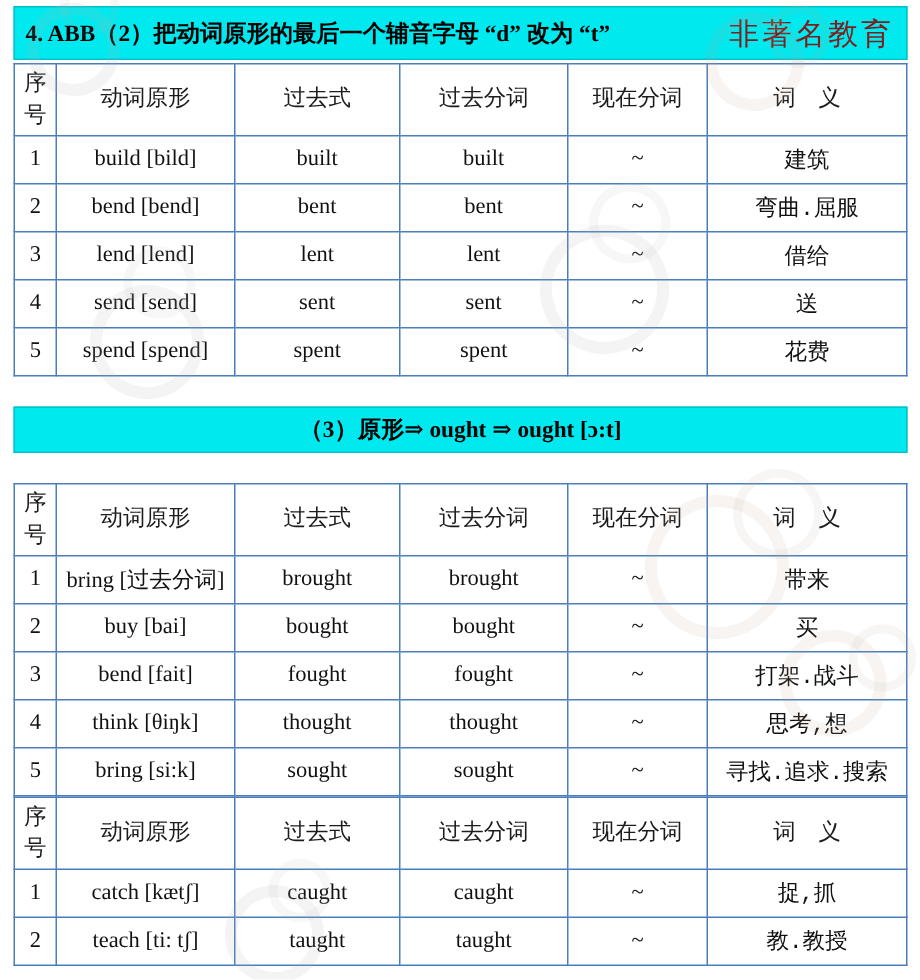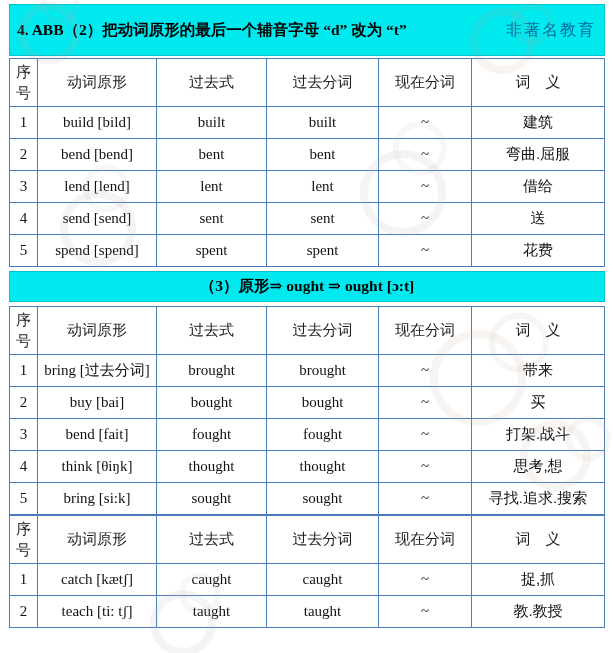--- a/index.html
+++ b/index.html
@@ -15,51 +15,51 @@
   .page {
     position: relative;
     width: 613px;
     height: 653px;
     padding: 4px 0 0 9px;
     box-sizing: border-box;
   }
   
   .title-bar {
     width: 596px;
-    height: 52px;
+    height: 36px;
     background: #00e9ef;
     border: 1px solid #00c2ca;
     box-sizing: border-box;
     display: flex;
     align-items: center;
     justify-content: space-between;
     padding: 0 8px 0 7px;
     margin-bottom: 2px;
   }
   .title-text {
     font-family: "Liberation Serif", "DejaVu Serif", serif;
     font-weight: bold;
     font-size: 15.5px;
     color: #000000;
     white-space: nowrap;
   }
   .brand-text {
-    font-size: 16px;
-    color: #0369a1;
+    font-size: 20px;
+    color: #7f1d1d;
     letter-spacing: 2px;
     white-space: nowrap;
   }
   
   .band {
     width: 596px;
     height: 31px;
     background: #00e9ef;
     border: 1px solid #00c2ca;
     box-sizing: border-box;
-    margin: 4px 0;
+    margin: 20px 0;
     display: flex;
     align-items: center;
     justify-content: center;
     font-family: "Liberation Serif", "DejaVu Serif", serif;
     font-weight: bold;
     font-size: 15.5px;
     color: #000000;
   }
   
   table.verbs {
@@ -85,21 +85,21 @@
   table.verbs td {
     height: 31px;
     font-size: 15px;
     color: #111111;
   }
   td.c0, td.c1, td.c2, td.c3, td.c4 {
     font-family: "Liberation Serif", "DejaVu Serif", serif;
     font-size: 15.5px;
   }
   td.c5 {
-    font-family: Liberation Sans, sans-serif;
+    font-family: Liberation Mono, monospace;
     font-size: 15px;
   }
   
   .wm {
     position: absolute;
     border: 8px solid rgba(190, 165, 150, 0.12);
     border-radius: 50%;
     pointer-events: none;
   }
   .wm::after {

